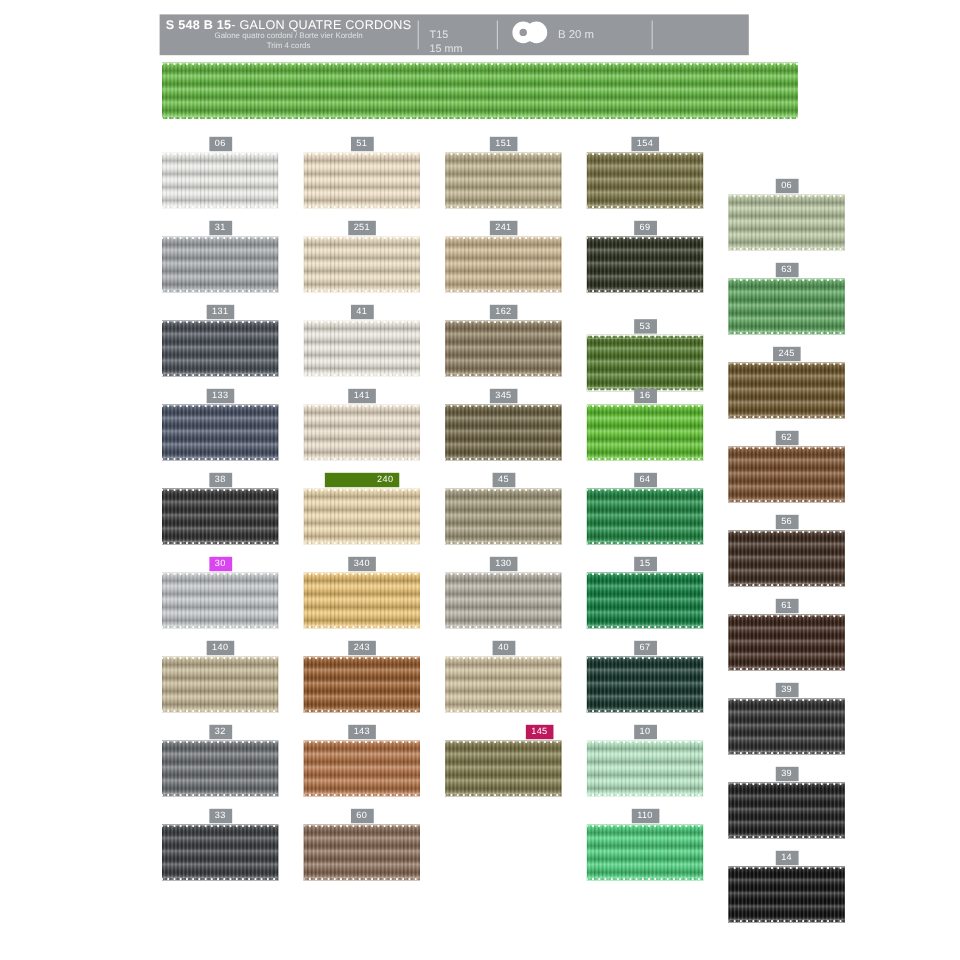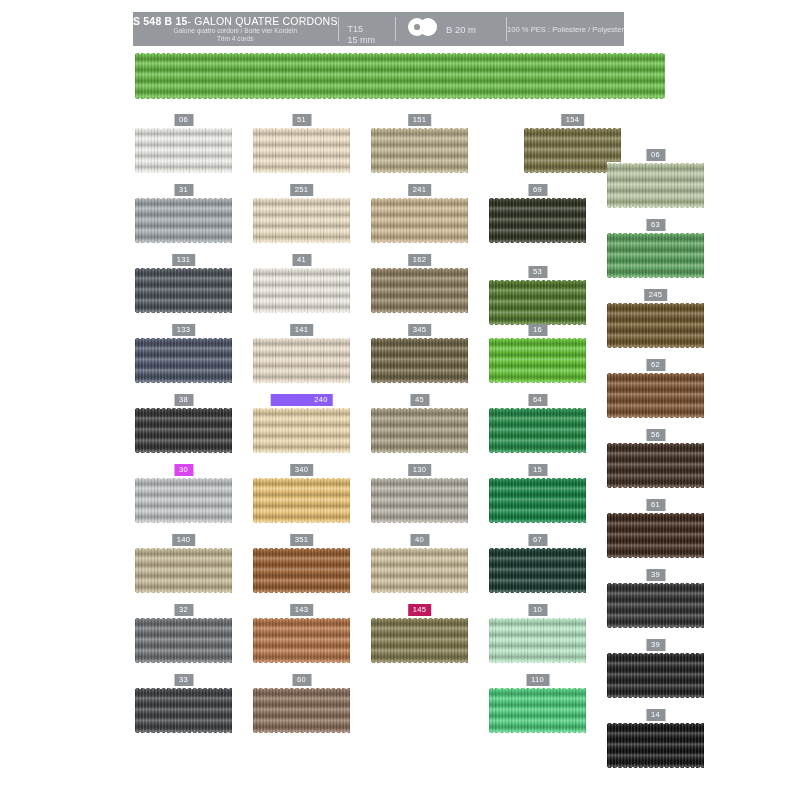--- a/index.html
+++ b/index.html
@@ -140,23 +140,20 @@
           <circle cx="22" cy="10" r="9" fill="#ffffff"></circle>
           <circle cx="11" cy="10" r="3.1" fill="#95999d"></circle>
           <path d="M22 1.4 a8.6 8.6 0 0 1 0 17.2 a6.3 6.3 0 0 0 0 -17.2 z" fill="#95999d"></path>
         </svg>
       </span>
       <span class="hdr-len">B 20 m</span>
     </div>
 
     <div class="hdr-div"></div>
 
-    <div class="hdr-comp">
-      <span>100 % PES : Poliestere / Polyester</span>
-    </div>
   </div>
 
   <div class="banner trim" id="banner" style="background: rgb(99, 187, 63);">
     <div class="edge top"></div>
     <div class="edge bottom"></div>
   </div>
 
   <div class="grid" id="swatch-grid">
       <div class="cell" style="left: 135px; top: 114px; width: 97px; height: 60px;">
         <div class="sw-label" style="background: rgb(141, 146, 151); color: rgb(255, 255, 255);">06</div>
@@ -172,21 +169,21 @@
           <div class="edge bottom"></div>
         </div>
       </div>
       <div class="cell" style="left: 371px; top: 114px; width: 97px; height: 60px;">
         <div class="sw-label" style="background: rgb(141, 146, 151); color: rgb(255, 255, 255);">151</div>
         <div class="sw-trim trim" style="background: rgb(189, 177, 140);">
           <div class="edge top"></div>
           <div class="edge bottom"></div>
         </div>
       </div>
-      <div class="cell" style="left: 489px; top: 114px; width: 97px; height: 60px; margin-left: 35px;">
+      <div class="cell" style="left: 489px; top: 114px; width: 97px; height: 60px;">
         <div class="sw-label" style="background: rgb(141, 146, 151); color: rgb(255, 255, 255);">154</div>
         <div class="sw-trim trim" style="background: rgb(122, 115, 66);">
           <div class="edge top"></div>
           <div class="edge bottom"></div>
         </div>
       </div>
       <div class="cell" style="left: 607px; top: 149px; width: 97px; height: 60px;">
         <div class="sw-label" style="background: rgb(141, 146, 151); color: rgb(255, 255, 255);">06</div>
         <div class="sw-trim trim" style="background: rgb(184, 198, 160);">
           <div class="edge top"></div>
@@ -299,21 +296,21 @@
         </div>
       </div>
       <div class="cell" style="left: 135px; top: 394px; width: 97px; height: 60px;">
         <div class="sw-label" style="background: rgb(141, 146, 151); color: rgb(255, 255, 255);">38</div>
         <div class="sw-trim trim" style="background: rgb(51, 51, 51);">
           <div class="edge top"></div>
           <div class="edge bottom"></div>
         </div>
       </div>
       <div class="cell" style="left: 253px; top: 394px; width: 97px; height: 60px;">
-        <div class="sw-label" style="background: #8b5cf6; color: rgb(255, 255, 255); padding-left: 44px;">240</div>
+        <div class="sw-label" style="background: #4d7c0f; color: rgb(255, 255, 255); padding-left: 44px;">240</div>
         <div class="sw-trim trim" style="background: rgb(238, 217, 173);">
           <div class="edge top"></div>
           <div class="edge bottom"></div>
         </div>
       </div>
       <div class="cell" style="left: 371px; top: 394px; width: 97px; height: 60px;">
         <div class="sw-label" style="background: rgb(141, 146, 151); color: rgb(255, 255, 255);">45</div>
         <div class="sw-trim trim" style="background: rgb(163, 154, 124);">
           <div class="edge top"></div>
           <div class="edge bottom"></div>
@@ -369,21 +366,21 @@
         </div>
       </div>
       <div class="cell" style="left: 135px; top: 534px; width: 97px; height: 60px;">
         <div class="sw-label" style="background: rgb(141, 146, 151); color: rgb(255, 255, 255);">140</div>
         <div class="sw-trim trim" style="background: rgb(197, 183, 148);">
           <div class="edge top"></div>
           <div class="edge bottom"></div>
         </div>
       </div>
       <div class="cell" style="left: 253px; top: 534px; width: 97px; height: 60px;">
-        <div class="sw-label" style="background: rgb(141, 146, 151); color: rgb(255, 255, 255);">351</div>
+        <div class="sw-label" style="background: rgb(141, 146, 151); color: rgb(255, 255, 255);">243</div>
         <div class="sw-trim trim" style="background: rgb(156, 93, 44);">
           <div class="edge top"></div>
           <div class="edge bottom"></div>
         </div>
       </div>
       <div class="cell" style="left: 371px; top: 534px; width: 97px; height: 60px;">
         <div class="sw-label" style="background: rgb(141, 146, 151); color: rgb(255, 255, 255);">40</div>
         <div class="sw-trim trim" style="background: rgb(205, 190, 154);">
           <div class="edge top"></div>
           <div class="edge bottom"></div>
@@ -411,21 +408,21 @@
         </div>
       </div>
       <div class="cell" style="left: 253px; top: 604px; width: 97px; height: 60px;">
         <div class="sw-label" style="background: rgb(141, 146, 151); color: rgb(255, 255, 255);">143</div>
         <div class="sw-trim trim" style="background: rgb(180, 113, 67);">
           <div class="edge top"></div>
           <div class="edge bottom"></div>
         </div>
       </div>
       <div class="cell" style="left: 371px; top: 604px; width: 97px; height: 60px;">
-        <div class="sw-label" style="background: #be185d; color: rgb(255, 255, 255);">145</div>
+        <div class="sw-label" style="background: #be185d; color: rgb(255, 255, 255); margin-left: 30px;">145</div>
         <div class="sw-trim trim" style="background: rgb(128, 121, 75);">
           <div class="edge top"></div>
           <div class="edge bottom"></div>
         </div>
       </div>
       <div class="cell" style="left: 489px; top: 604px; width: 97px; height: 60px;">
         <div class="sw-label" style="background: rgb(141, 146, 151); color: rgb(255, 255, 255);">10</div>
         <div class="sw-trim trim" style="background: rgb(182, 232, 196);">
           <div class="edge top"></div>
           <div class="edge bottom"></div>

